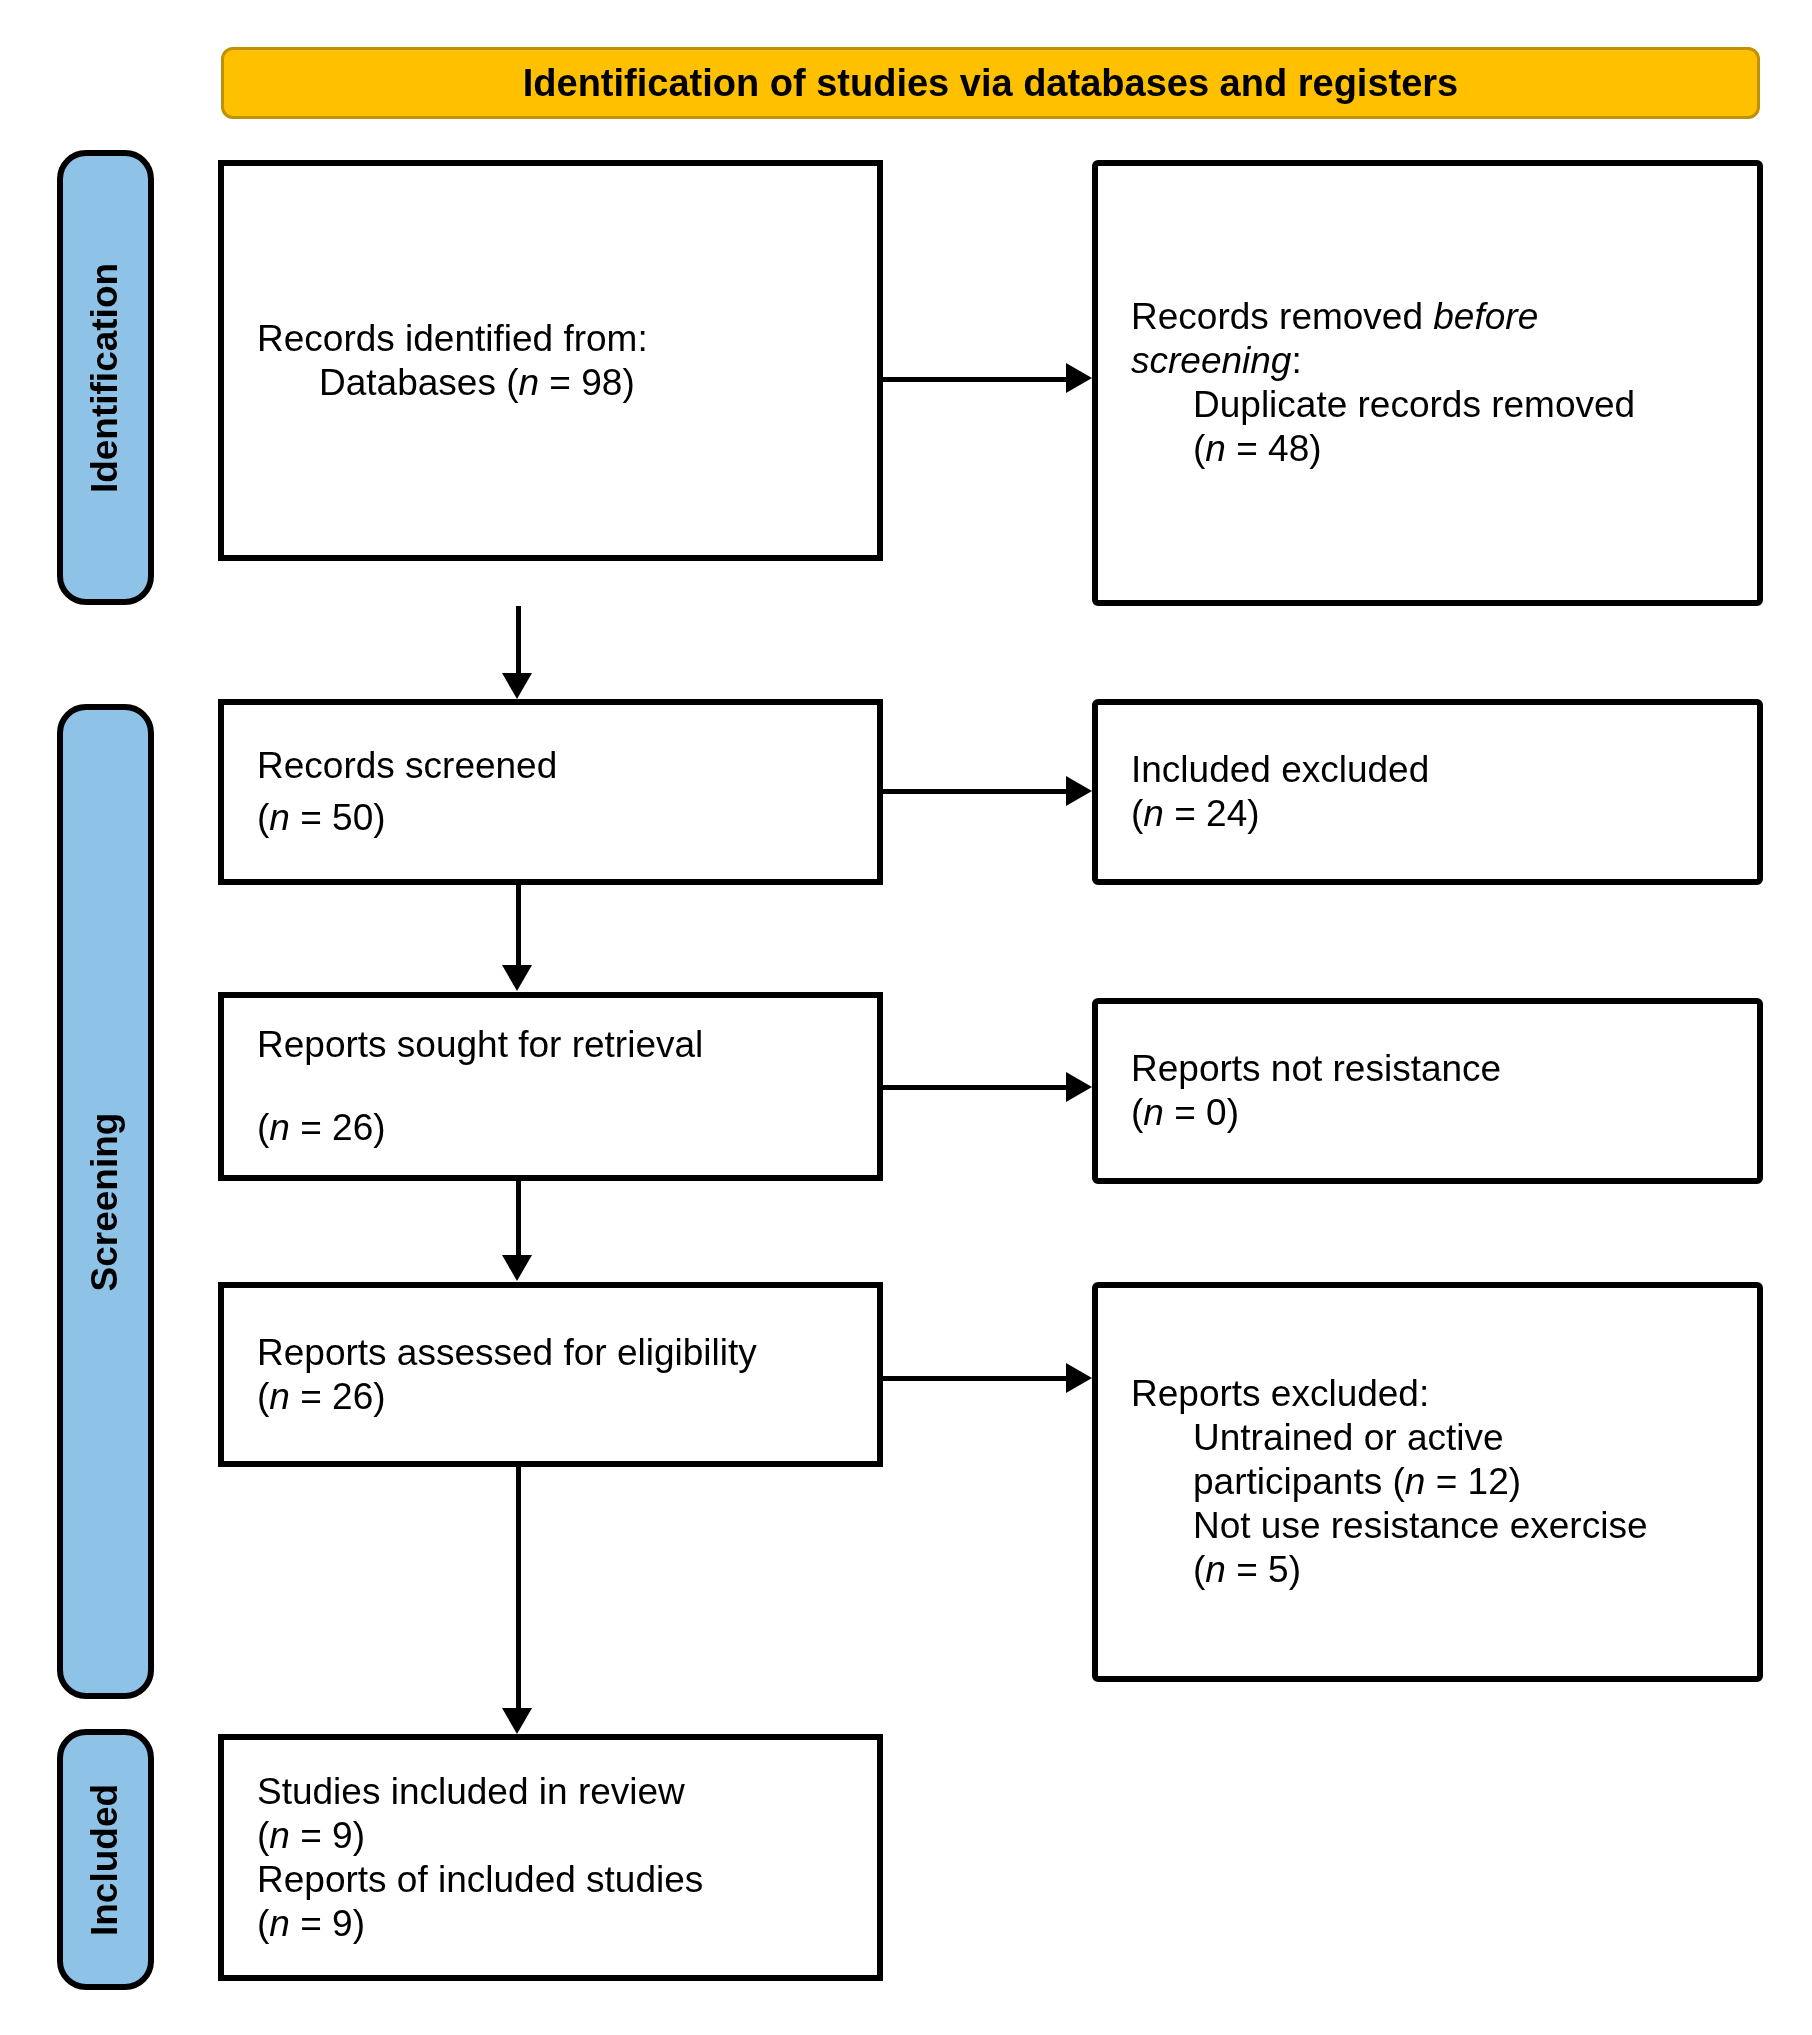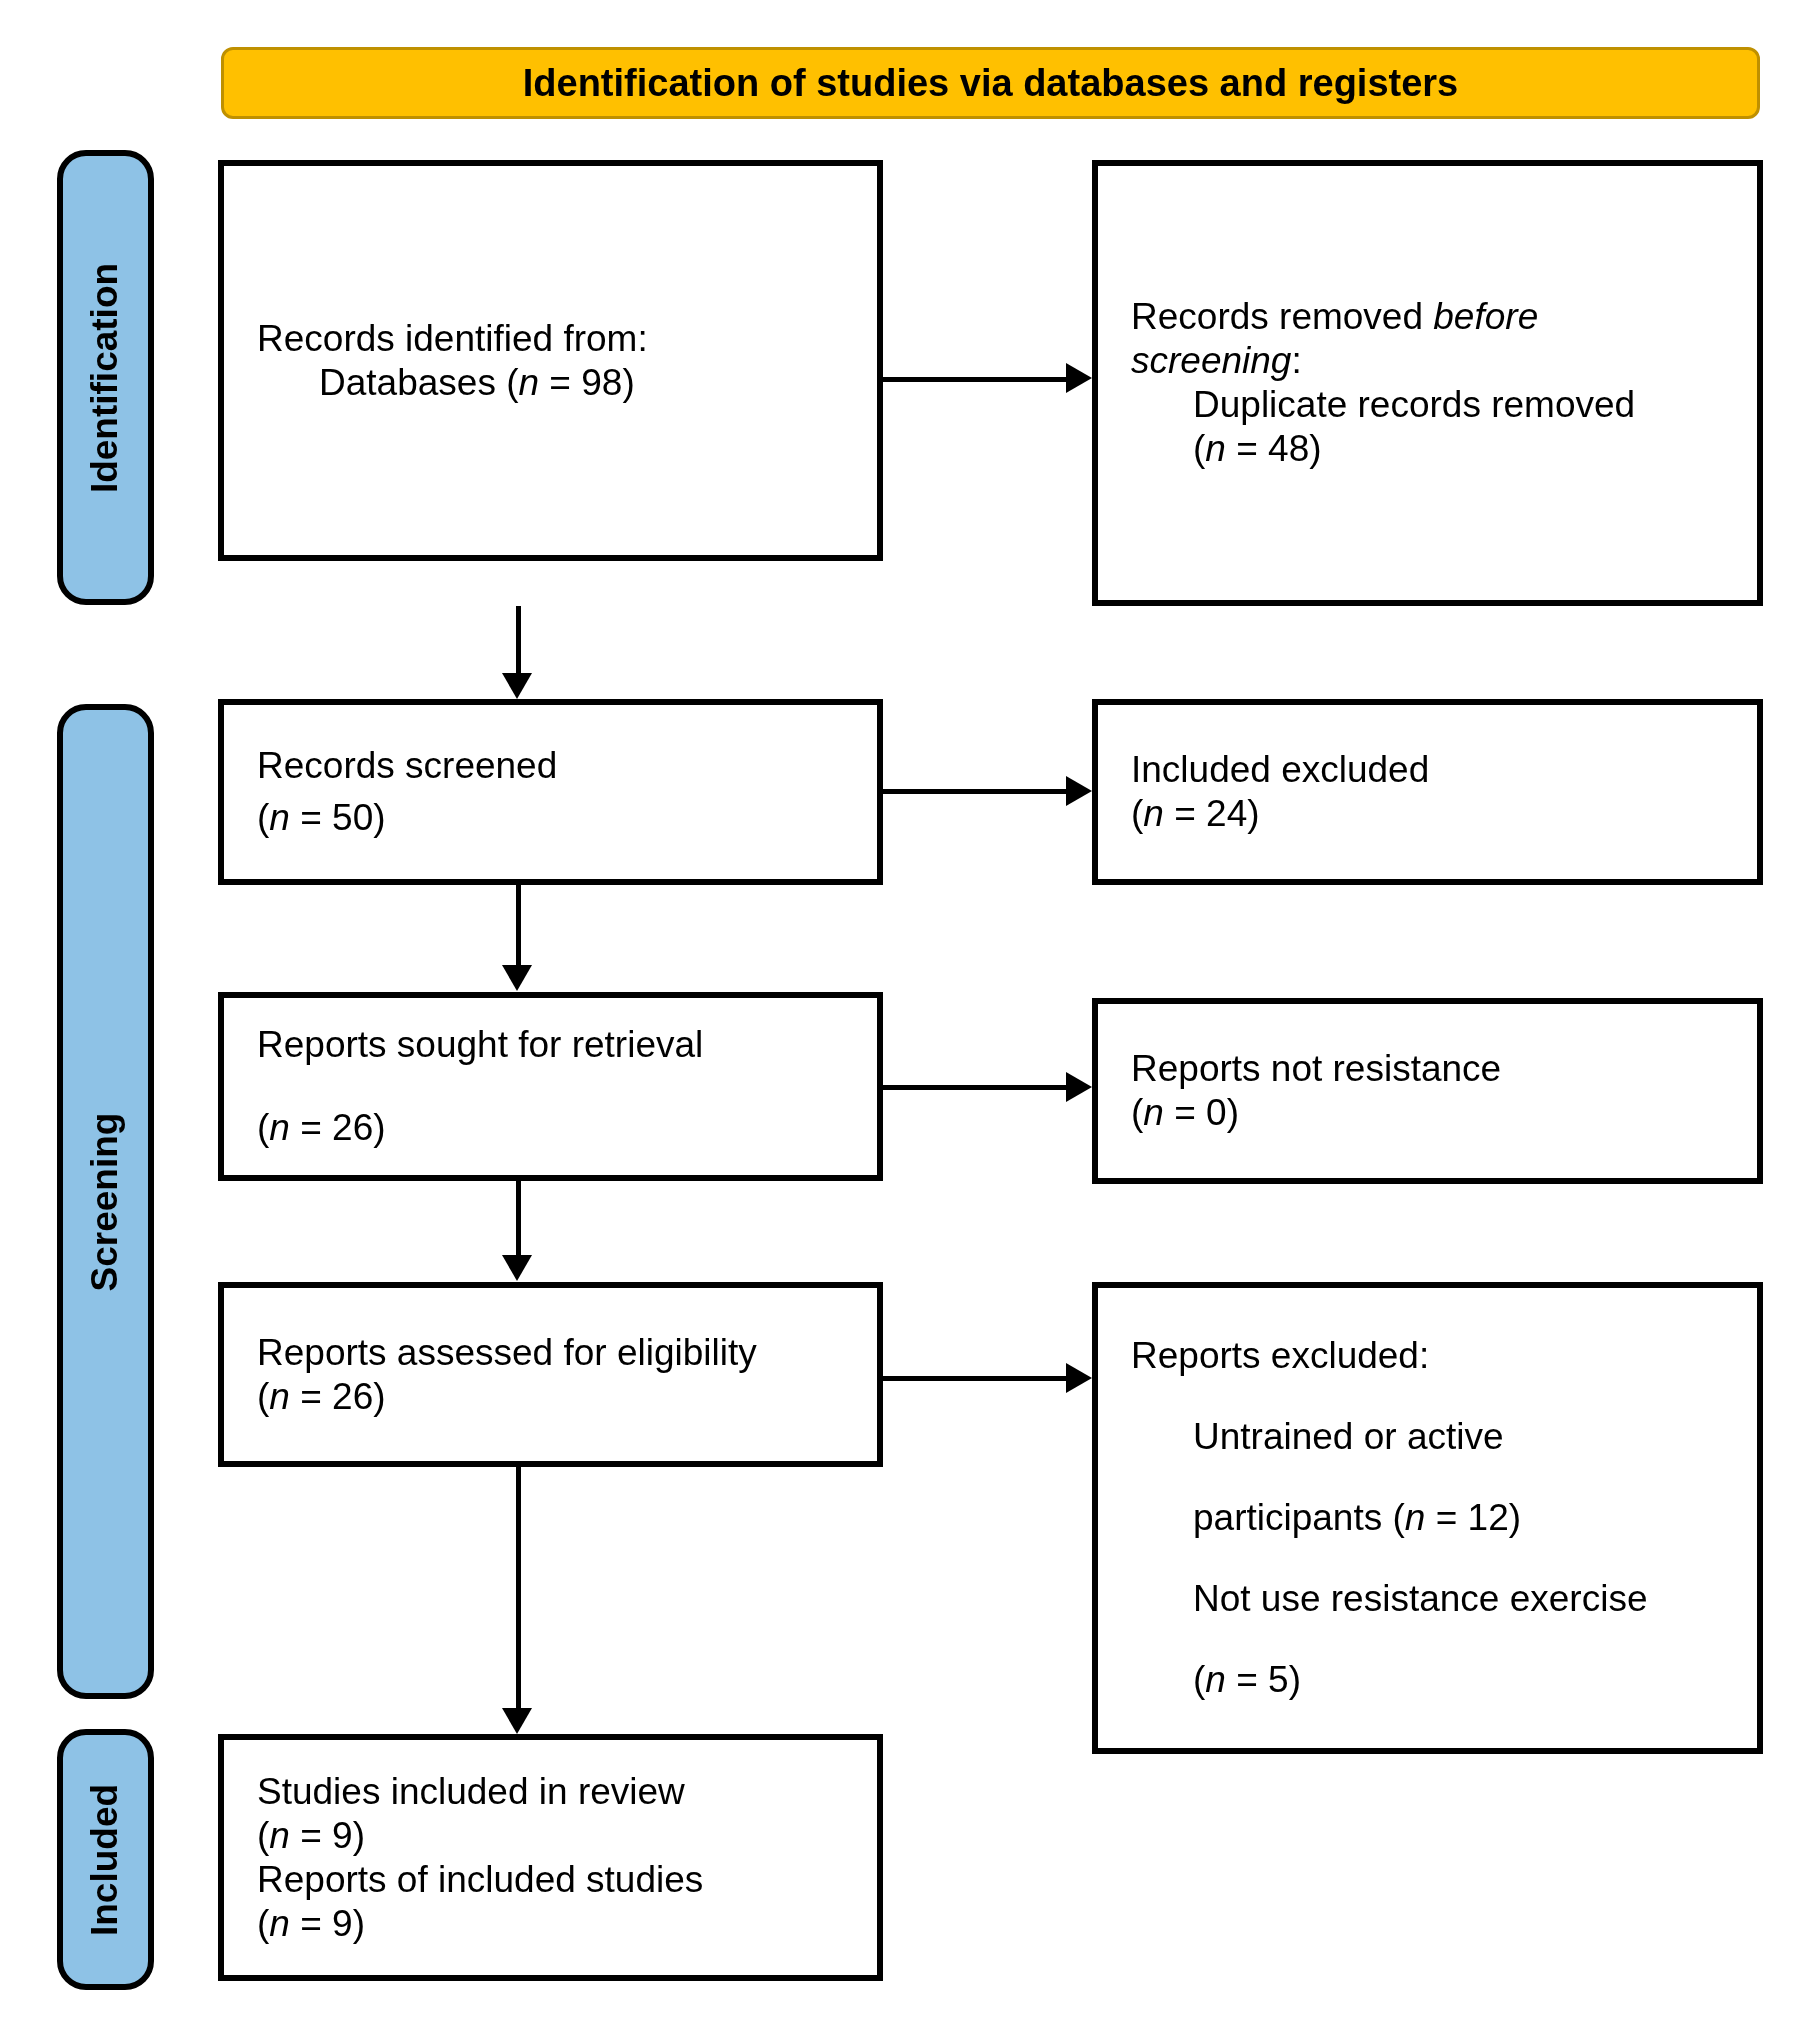--- a/index.html
+++ b/index.html
@@ -32,29 +32,29 @@
   .box{
     position:absolute;background:#fff;border:6.6px solid #000;box-sizing:border-box;
     display:flex;flex-direction:column;justify-content:center;
     padding:0 24px 0 33px;font-size:37px;
   }
   .box .line{line-height:44px;white-space:nowrap;}
   .box .line.indent{padding-left:62px;}
   .box .line em{font-style:italic;}
 
   .col-left{left:218px;width:665px;}
-  .col-right{left:1092px;width:671px;}
+  .col-right{left:1092px;width:671px;border-radius:6px;}
   #box-records-identified{top:160px;height:401px;}
   #box-records-removed{top:160px;height:446px;}
   #box-records-screened{top:699px;height:186px;gap:8px;}
   #box-records-excluded{top:699px;height:186px;}
   #box-reports-sought{top:992px;height:189px;gap:39px;}
   #box-reports-not-retrieved{top:998px;height:186px;}
   #box-reports-assessed{top:1282px;height:185px;justify-content:center;}
-  #box-reports-excluded{top:1282px;height:472px;gap:37px;}
+  #box-reports-excluded{top:1282px;height:400px;}
   #box-studies-included{top:1734px;height:247px;}
 
   
   .hline{position:absolute;height:4.8px;background:#000;}
   .vline{position:absolute;width:4.8px;background:#000;}
   .head-right{position:absolute;width:0;height:0;
     border-top:15.5px solid transparent;border-bottom:15.5px solid transparent;
     border-left:26px solid #000;}
   .head-down{position:absolute;width:0;height:0;
     border-left:15.5px solid transparent;border-right:15.5px solid transparent;

